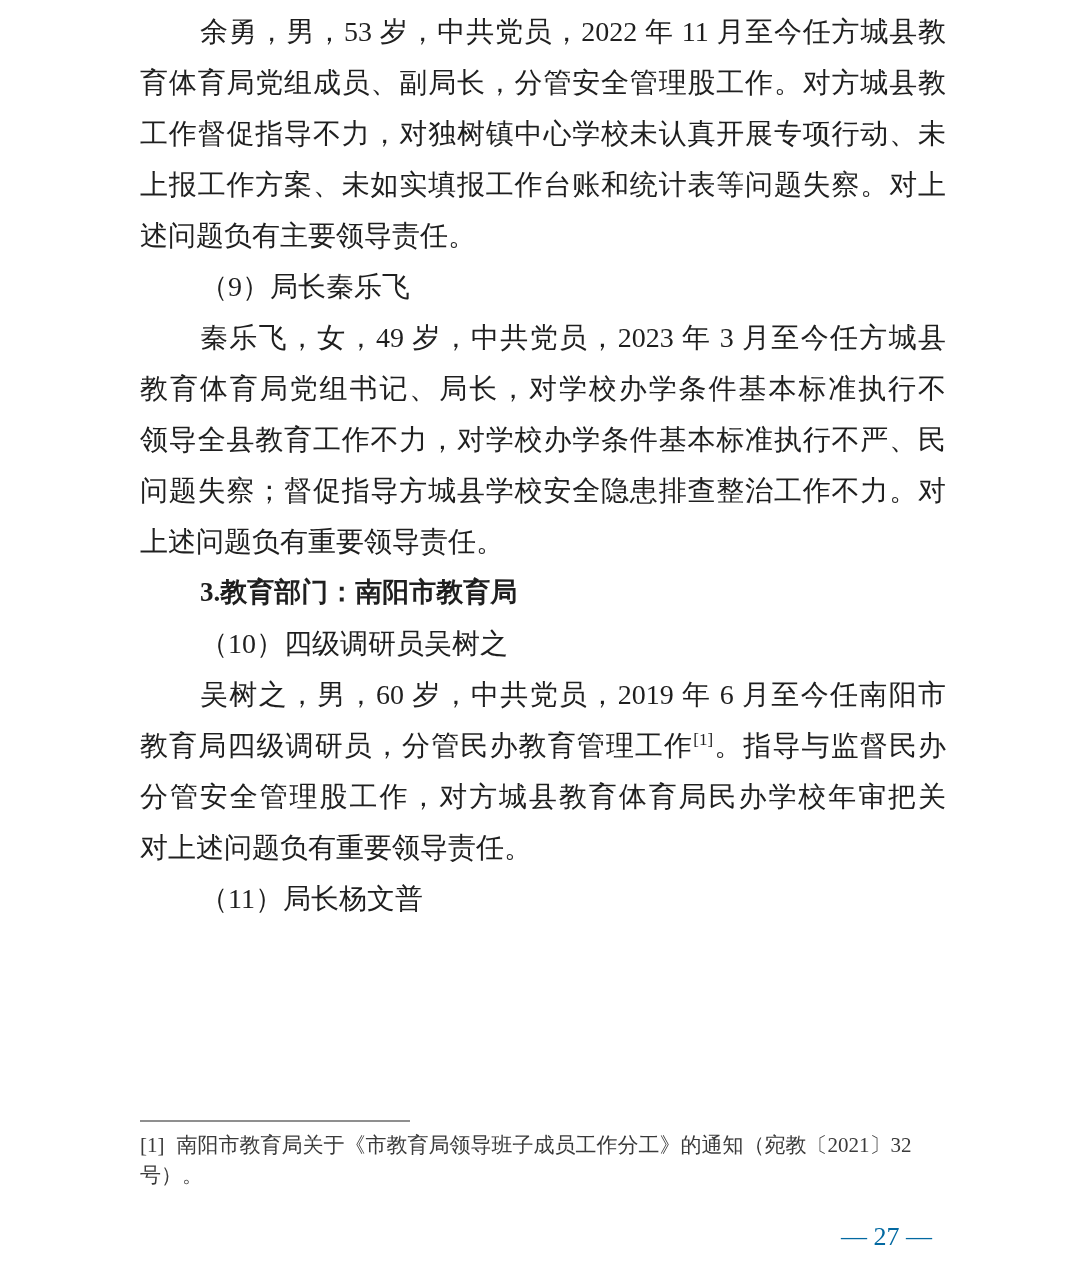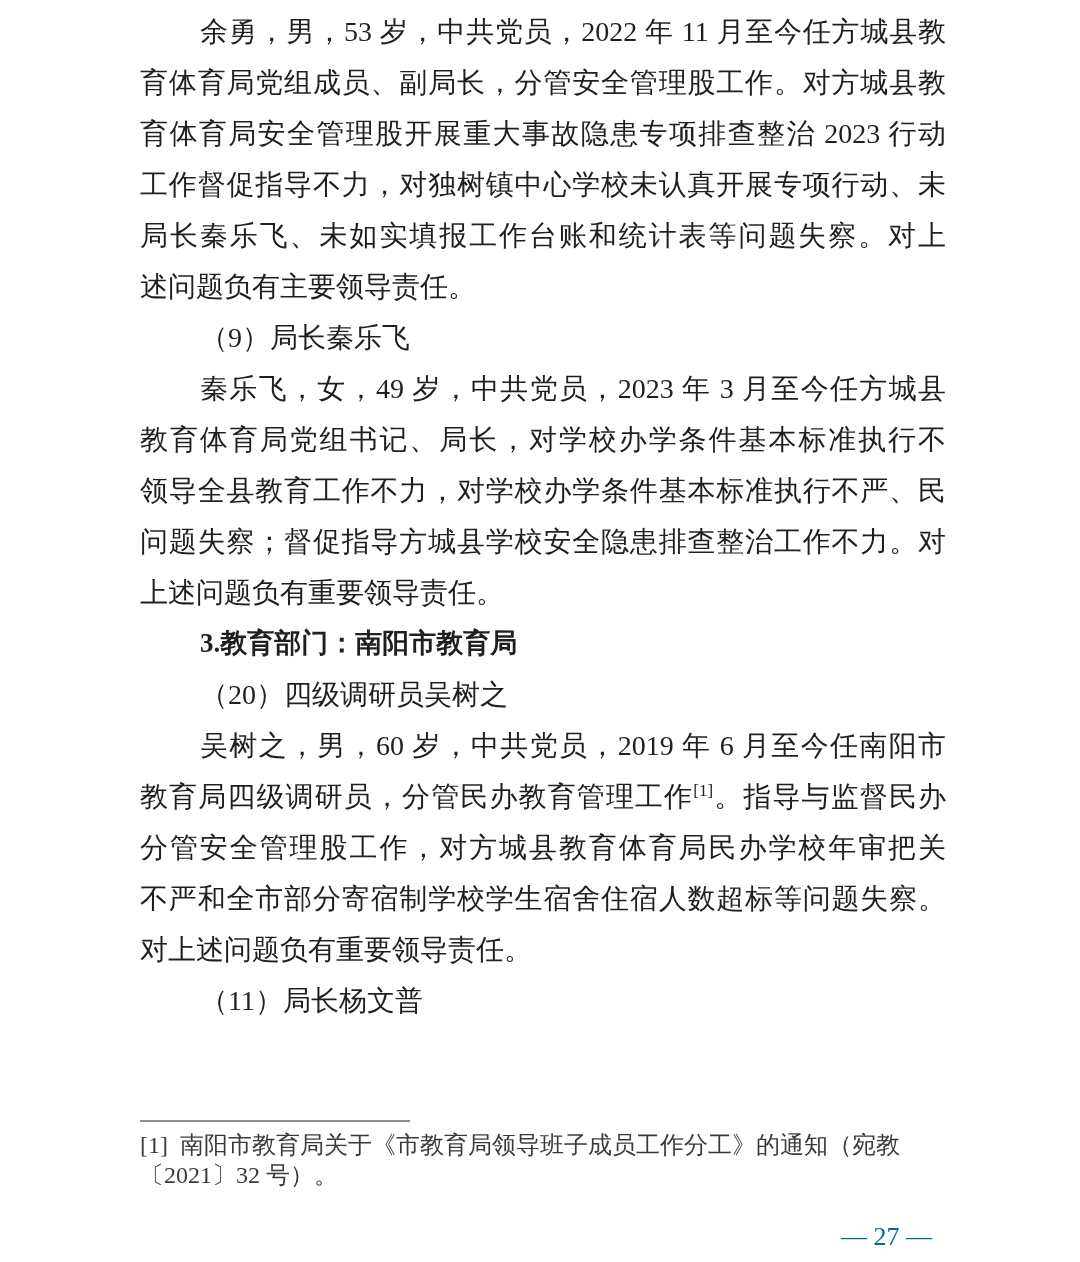--- a/index.html
+++ b/index.html
@@ -40,55 +40,53 @@
   .footnote-area {
     position: absolute; left: 140px; top: 1112px; width: 806px;
   }
   .footnote-rule {
     width: 270px; height: 2px;
     background: #8f8f8f;
     margin-top: 8px;
   }
   .footnote-text {
     margin-top: 8px;
-    font-size: 24px; line-height: 30px;
+    font-size: 21px; line-height: 30px;
     color: #3a3a3a;
   }
   .footnote-marker { margin-right: 12px; }
   .page-number {
     position: absolute; top: 1222px; left: 841px;
     font-size: 26px; line-height: 30px;
     color: #0369a1;
     white-space: nowrap;
   }
 </style>
 </head>
 <body>
 
 <div class="page">
 
   <div class="content">
       <div class="line indent">余勇，男，53 岁，中共党员，2022 年 11 月至今任方城县教</div>
       <div class="line">育体育局党组成员、副局长，分管安全管理股工作。对方城县教</div>
-      <div class="line">育体育局安全管理股开展重大事故隐患专项排查整治 2023 行动</div>
       <div class="line">工作督促指导不力，对独树镇中心学校未认真开展专项行动、未</div>
-      <div class="line">局长秦乐飞、未如实填报工作台账和统计表等问题失察。对上</div>
+      <div class="line">上报工作方案、未如实填报工作台账和统计表等问题失察。对上</div>
       <div class="line end">述问题负有主要领导责任。</div>
       <div class="line indent end">（9）局长秦乐飞</div>
       <div class="line indent">秦乐飞，女，49 岁，中共党员，2023 年 3 月至今任方城县</div>
       <div class="line">教育体育局党组书记、局长，对学校办学条件基本标准执行不严。</div>
       <div class="line">领导全县教育工作不力，对学校办学条件基本标准执行不严、民</div>
       <div class="line">问题失察；督促指导方城县学校安全隐患排查整治工作不力。对</div>
       <div class="line end">上述问题负有重要领导责任。</div>
       <div class="line indent end bold">3.教育部门：南阳市教育局</div>
-      <div class="line indent end">（20）四级调研员吴树之</div>
+      <div class="line indent end">（10）四级调研员吴树之</div>
       <div class="line indent">吴树之，男，60 岁，中共党员，2019 年 6 月至今任南阳市</div>
       <div class="line"><span>教育局四级调研员，分管民办教育管理工作</span><sup class="fnref">[1]</sup><span>。指导与监督民办</span></div>
       <div class="line">分管安全管理股工作，对方城县教育体育局民办学校年审把关</div>
-      <div class="line">不严和全市部分寄宿制学校学生宿舍住宿人数超标等问题失察。</div>
       <div class="line end">对上述问题负有重要领导责任。</div>
       <div class="line indent end">（11）局长杨文普</div>
     </div>
 
   <div class="footnote-area">
     <div class="footnote-rule"></div>
     <div class="footnote-text">
       <span class="footnote-marker">[1]</span><span>南阳市教育局关于《市教育局领导班子成员工作分工》的通知（宛教〔2021〕32 号）。</span>
     </div>
   </div>

